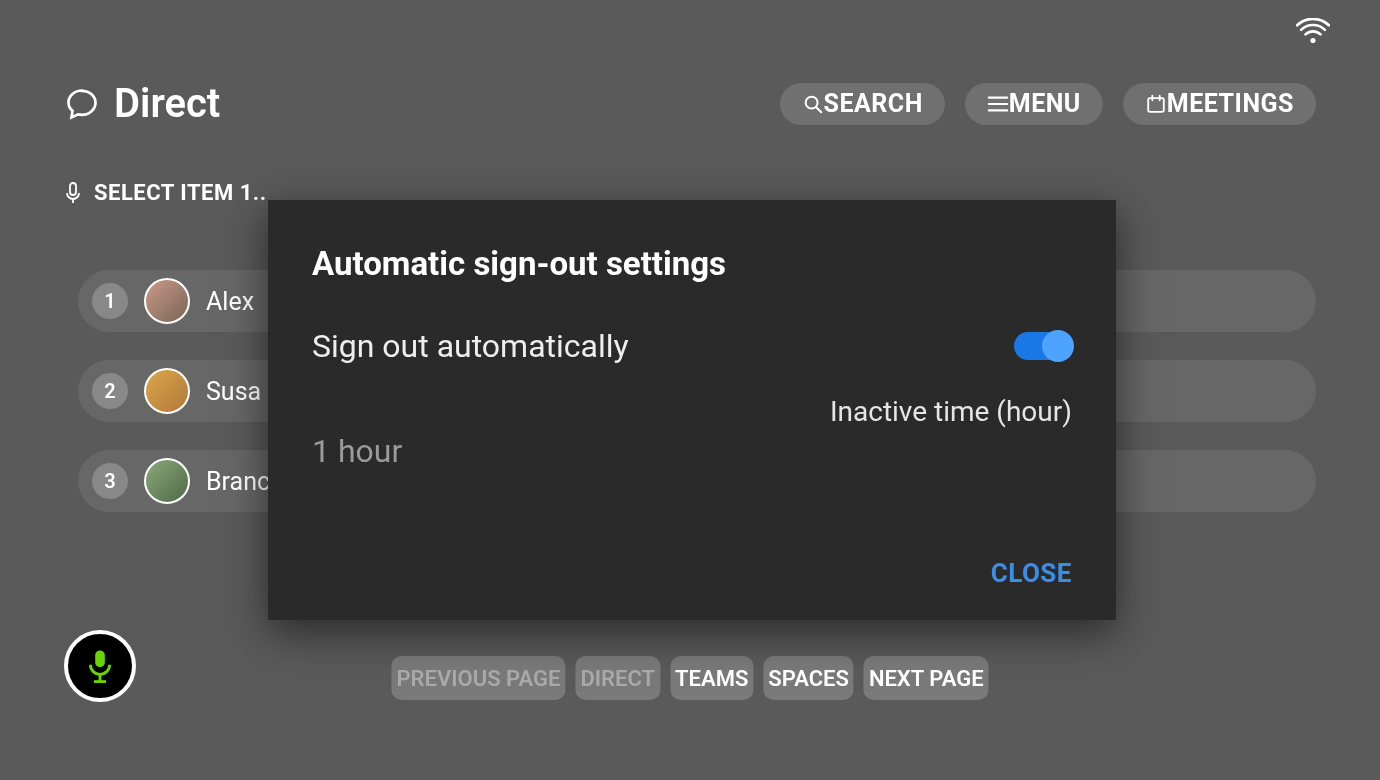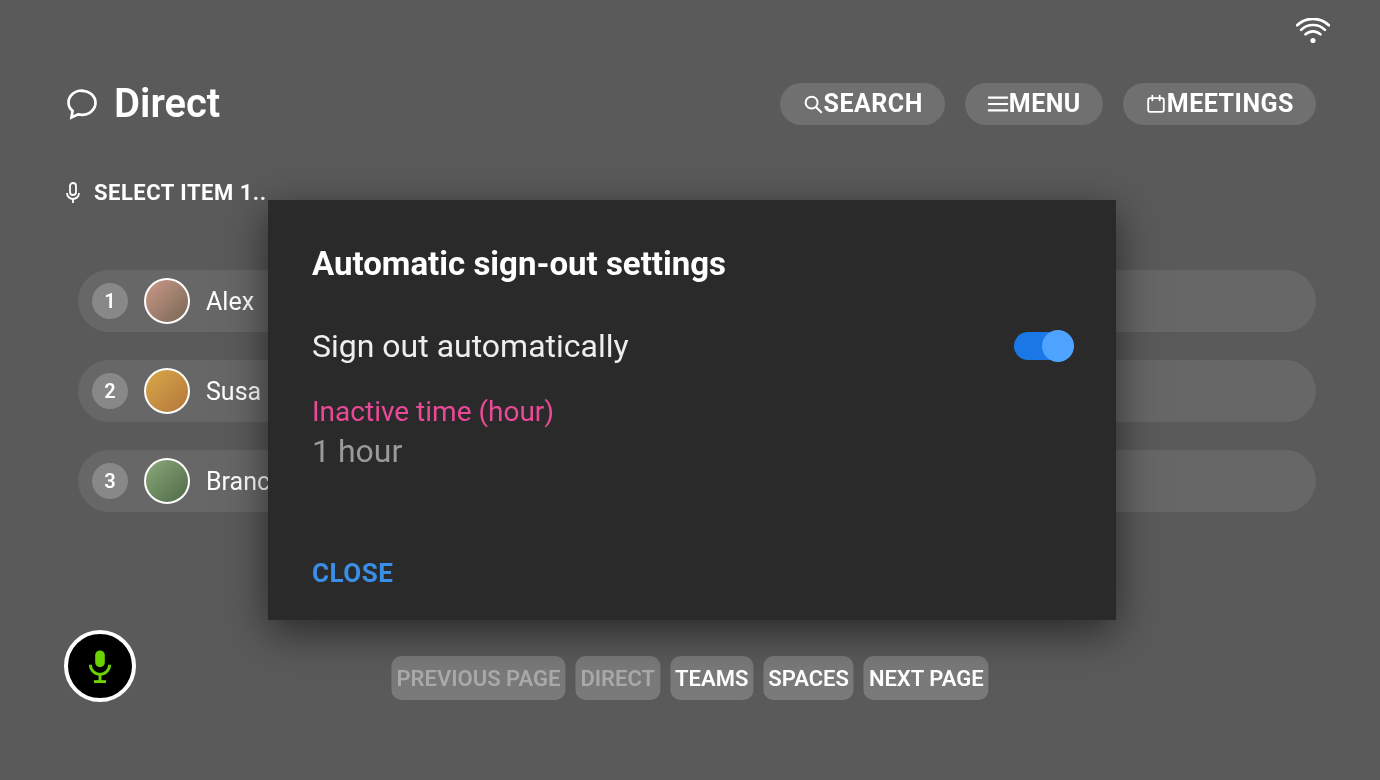--- a/index.html
+++ b/index.html
@@ -186,31 +186,32 @@
     position: absolute;
     right: -2px;
     top: -2px;
     width: 32px;
     height: 32px;
     background: #4ea3ff;
     border-radius: 50%;
   }
   .modal-sub {
     font-size: 28px;
-    color: #ec4899;
+    color: #e5e5e5;
+    text-align: right;
   }
   .modal-subval {
     font-size: 32px;
     color: #9a9a9a;
     margin-top: 4px;
   }
   .modal-actions {
     margin-top: auto;
     display: flex;
-    justify-content: flex-start;
+    justify-content: flex-end;
   }
   .close-btn {
     color: #3a8ee6;
     font-size: 26px;
     font-weight: 700;
     letter-spacing: 0.5px;
   }
   svg { display:block; }
 </style>
 </head>

